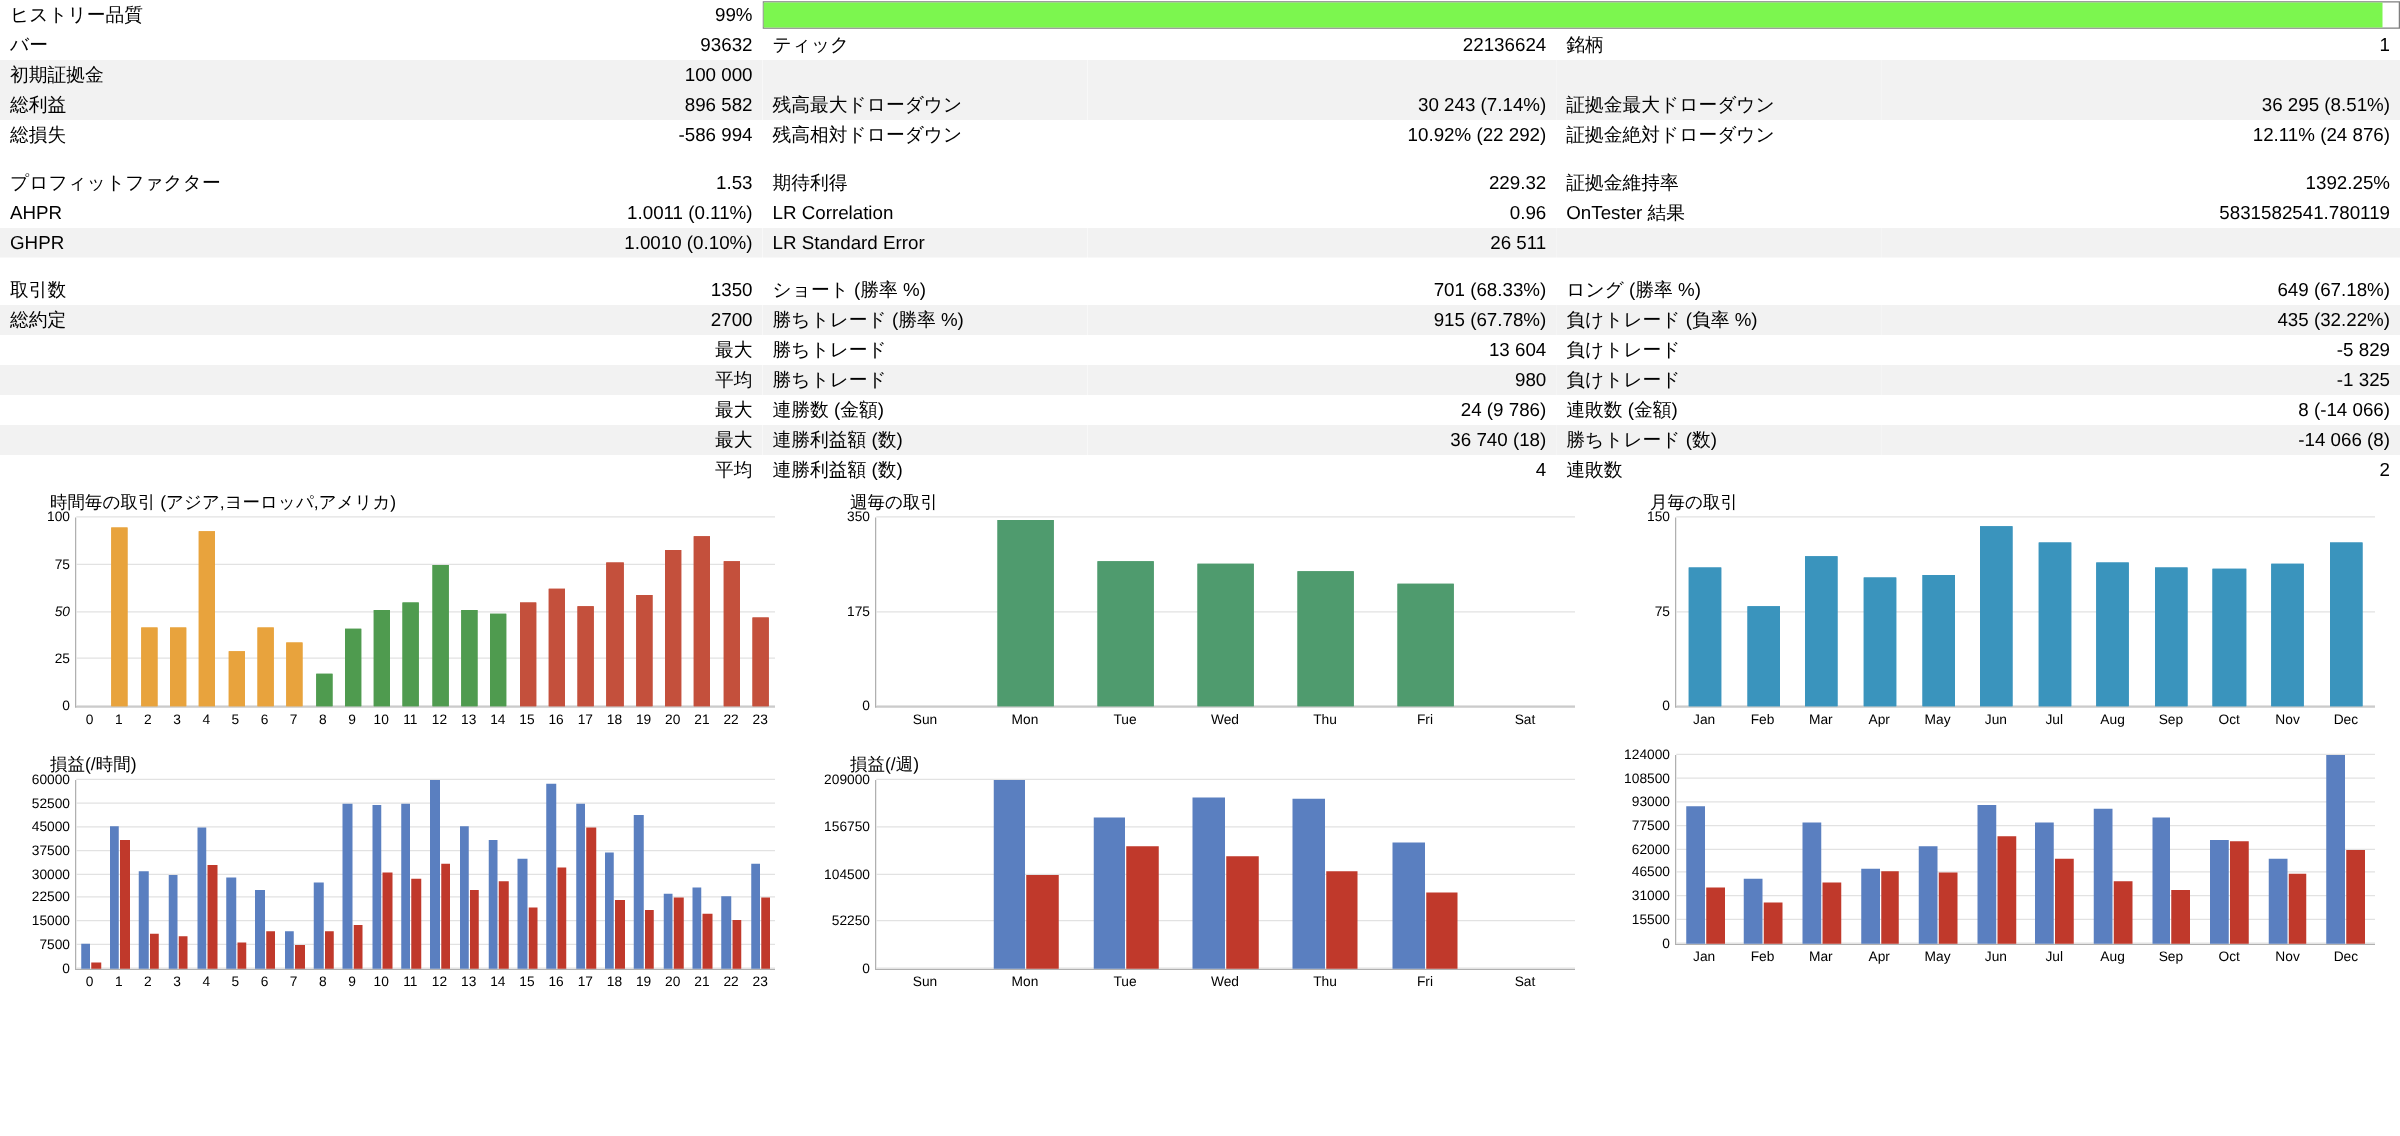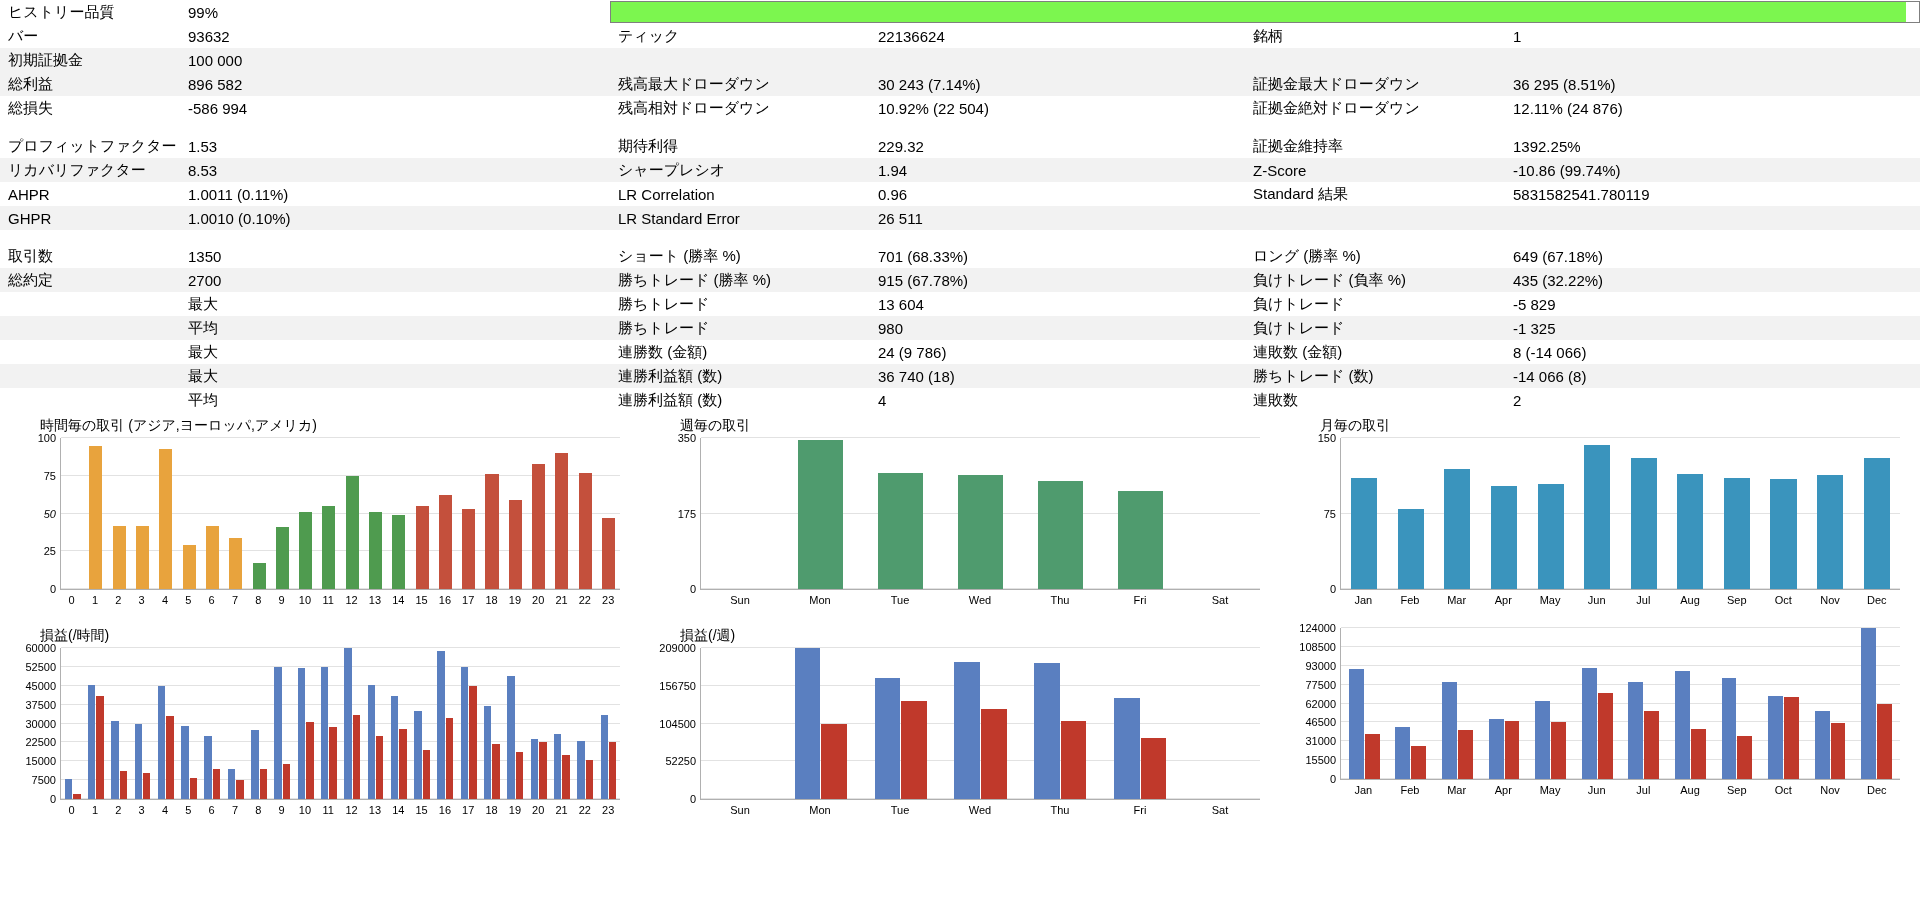--- a/index.html
+++ b/index.html
@@ -24,21 +24,21 @@
     height: 24px;
     padding: 0 8px;
     font-size: 15px;
     white-space: nowrap;
     overflow: hidden;
   }
   tr.alt td { background: #f2f2f2; }
   tr.plain td { background: #ffffff; }
   tr.spacer td { background: #ffffff; height: 14px; }
   .lbl { text-align: left; }
-  .val { text-align: left; }
+  .val { text-align: right; }
   .c1-lbl { width: 180px; }
   .c1-val { width: 430px; }
   .c2-lbl { width: 260px; }
   .c2-val { width: 375px; }
   .c3-lbl { width: 260px; }
   .c3-val { width: 415px; }
 
   .quality-bar-cell { padding: 0 !important; }
   .quality-bar-wrap {
     position: relative;
@@ -178,49 +178,41 @@
           <td class="val c1-val">896 582</td>
           <td class="lbl c2-lbl">残高最大ドローダウン</td>
           <td class="val c2-val">30 243 (7.14%)</td>
           <td class="lbl c3-lbl">証拠金最大ドローダウン</td>
           <td class="val c3-val">36 295 (8.51%)</td>
         </tr>
         <tr class="plain">
           <td class="lbl c1-lbl">総損失</td>
           <td class="val c1-val">-586 994</td>
           <td class="lbl c2-lbl">残高相対ドローダウン</td>
-          <td class="val c2-val">10.92% (22 504)</td>
+          <td class="val c2-val">10.92% (22 292)</td>
           <td class="lbl c3-lbl">証拠金絶対ドローダウン</td>
           <td class="val c3-val">12.11% (24 876)</td>
         </tr>
         <tr class="spacer">
           <td colspan="6"></td>
         </tr>
         <tr class="plain">
           <td class="lbl c1-lbl">プロフィットファクター</td>
           <td class="val c1-val">1.53</td>
           <td class="lbl c2-lbl">期待利得</td>
           <td class="val c2-val">229.32</td>
           <td class="lbl c3-lbl">証拠金維持率</td>
           <td class="val c3-val">1392.25%</td>
         </tr>
-        <tr class="alt">
-          <td class="lbl c1-lbl">リカバリファクター</td>
-          <td class="val c1-val">8.53</td>
-          <td class="lbl c2-lbl">シャープレシオ</td>
-          <td class="val c2-val">1.94</td>
-          <td class="lbl c3-lbl">Z-Score</td>
-          <td class="val c3-val">-10.86 (99.74%)</td>
-        </tr>
         <tr class="plain">
           <td class="lbl c1-lbl">AHPR</td>
           <td class="val c1-val">1.0011 (0.11%)</td>
           <td class="lbl c2-lbl">LR Correlation</td>
           <td class="val c2-val">0.96</td>
-          <td class="lbl c3-lbl">Standard 結果</td>
+          <td class="lbl c3-lbl">OnTester 結果</td>
           <td class="val c3-val">5831582541.780119</td>
         </tr>
         <tr class="alt">
           <td class="lbl c1-lbl">GHPR</td>
           <td class="val c1-val">1.0010 (0.10%)</td>
           <td class="lbl c2-lbl">LR Standard Error</td>
           <td class="val c2-val">26 511</td>
           <td class="lbl c3-lbl"></td>
           <td class="val c3-val"></td>
         </tr>

